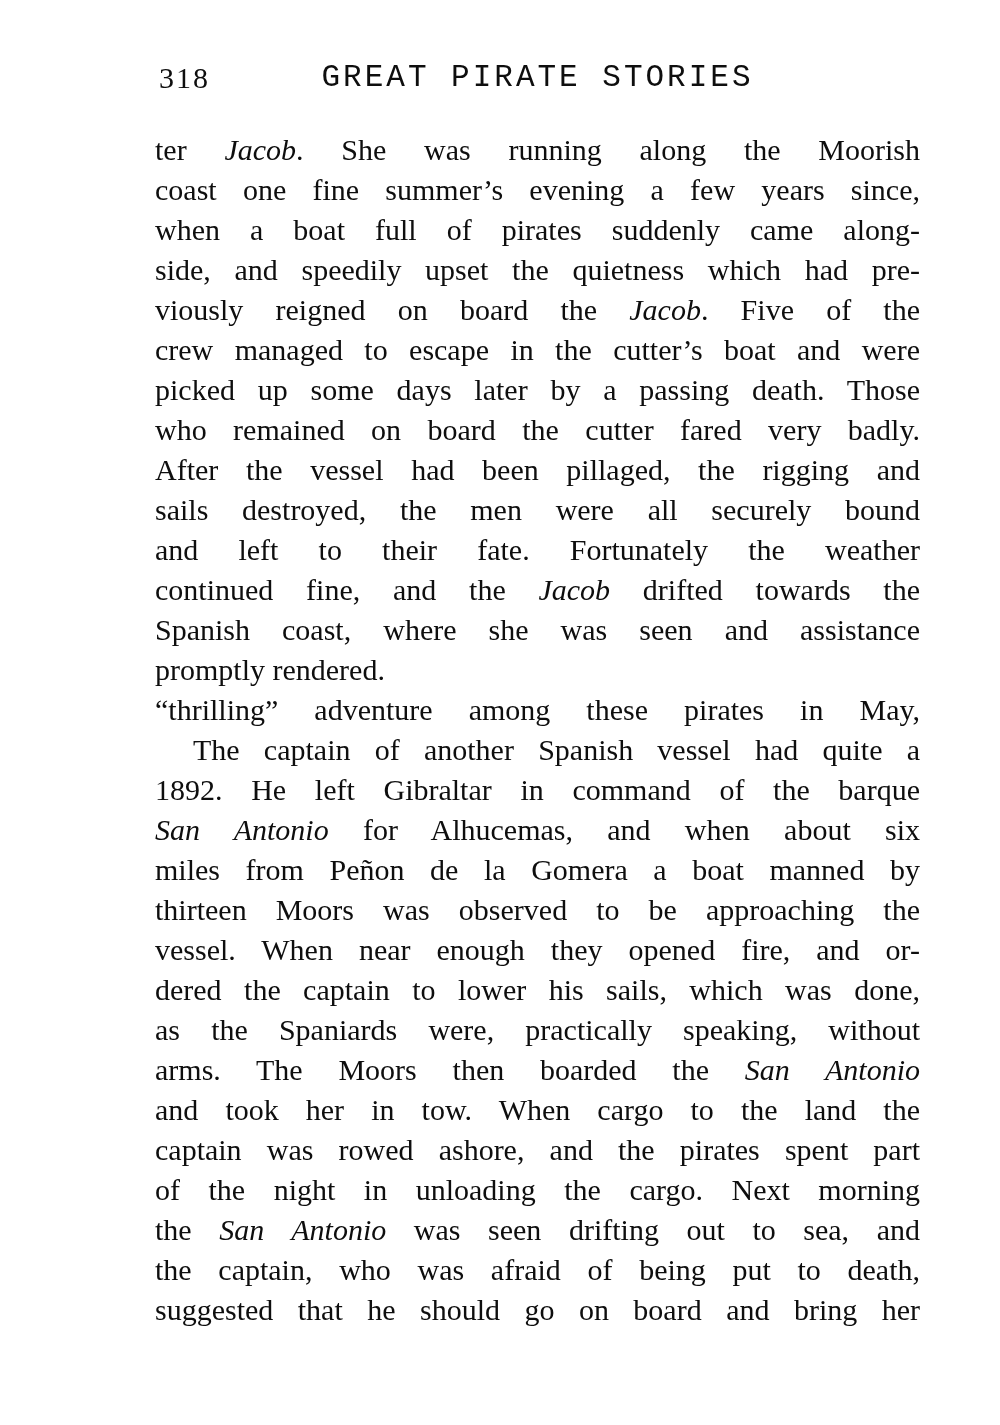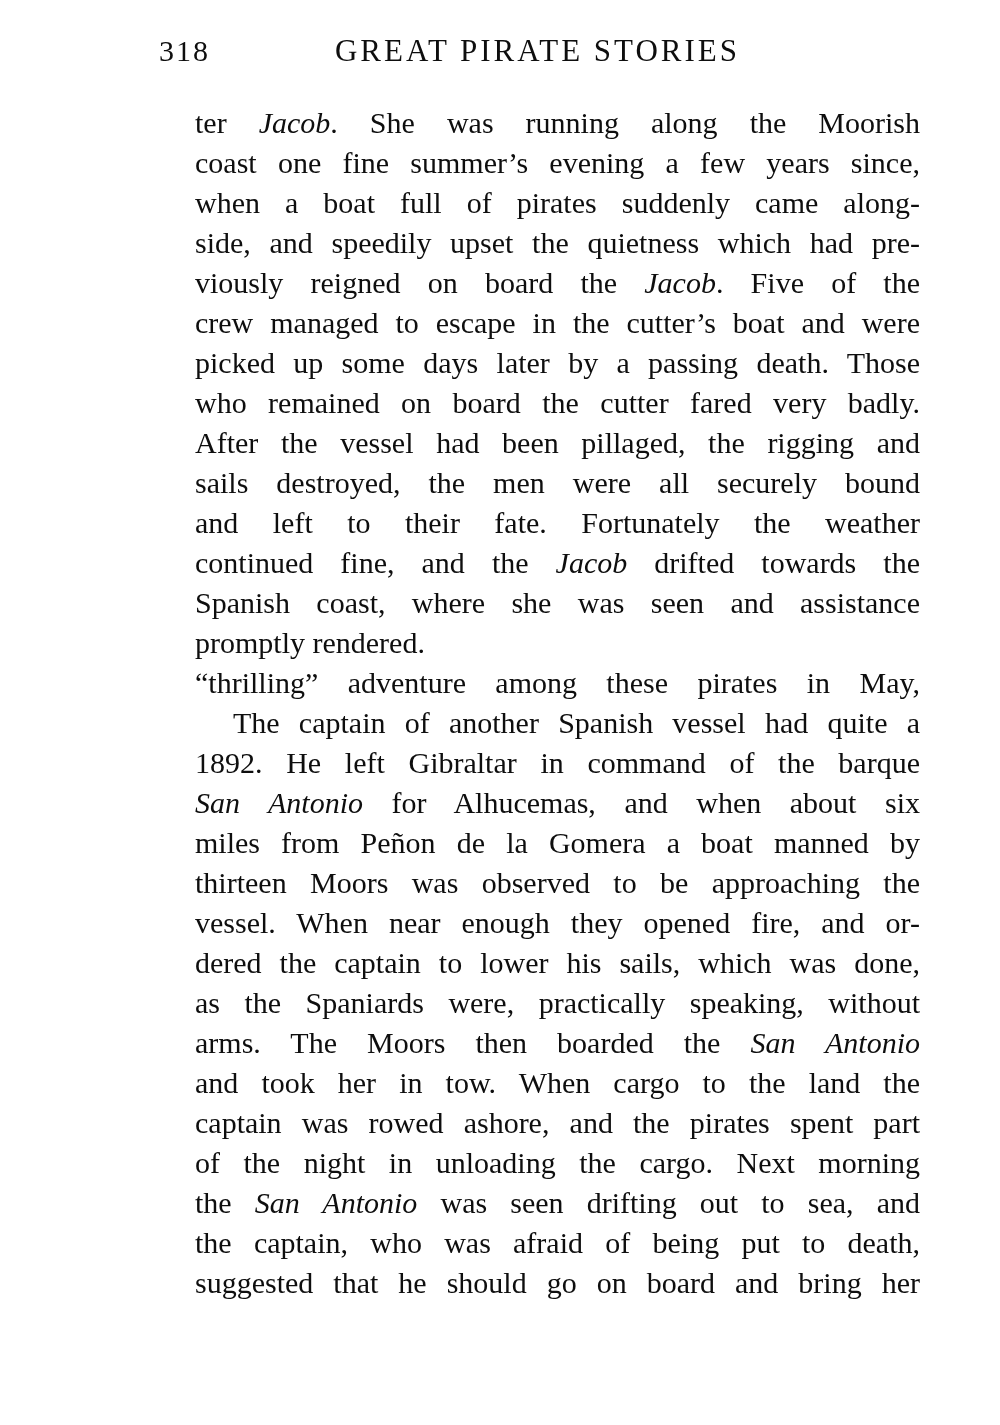--- a/index.html
+++ b/index.html
@@ -11,21 +11,21 @@
     width: 1000px;
     height: 1425px;
     overflow: hidden;
     font-family: "Liberation Serif", "DejaVu Serif", serif;
     color: #0e0e0e;
   }
   .page {
     box-sizing: border-box;
     width: 1000px;
     height: 1425px;
-    padding-top: 33px;
+    padding-top: 60px;
     background: #ffffff;
   }
   .header {
     position: relative;
     margin-left: 155px;
     width: 765px;
     height: 40px;
   }
   .pagenum {
     position: absolute;
@@ -33,35 +33,35 @@
     top: 1px;
     font-size: 30px;
     letter-spacing: 2px;
   }
   .title {
     display: block;
     text-align: center;
     font-size: 31px;
     letter-spacing: 3px;
     white-space: nowrap;
+    font-family: Liberation Mono, monospace;
   }
   .body-col {
     margin-left: 155px;
     width: 765px;
     margin-top: 30px;
     font-size: 30px;
     line-height: 40px;
   }
   .line {
     height: 40px;
     text-align: justify;
     text-align-last: justify;
     text-justify: inter-word;
     white-space: normal;
-    margin-left: 40px;
   }
   .line.short {
     text-align: right;
     text-align-last: left;
   }
   .line.indent {
     padding-left: 38px;
   }
   .it {
     font-style: italic;

